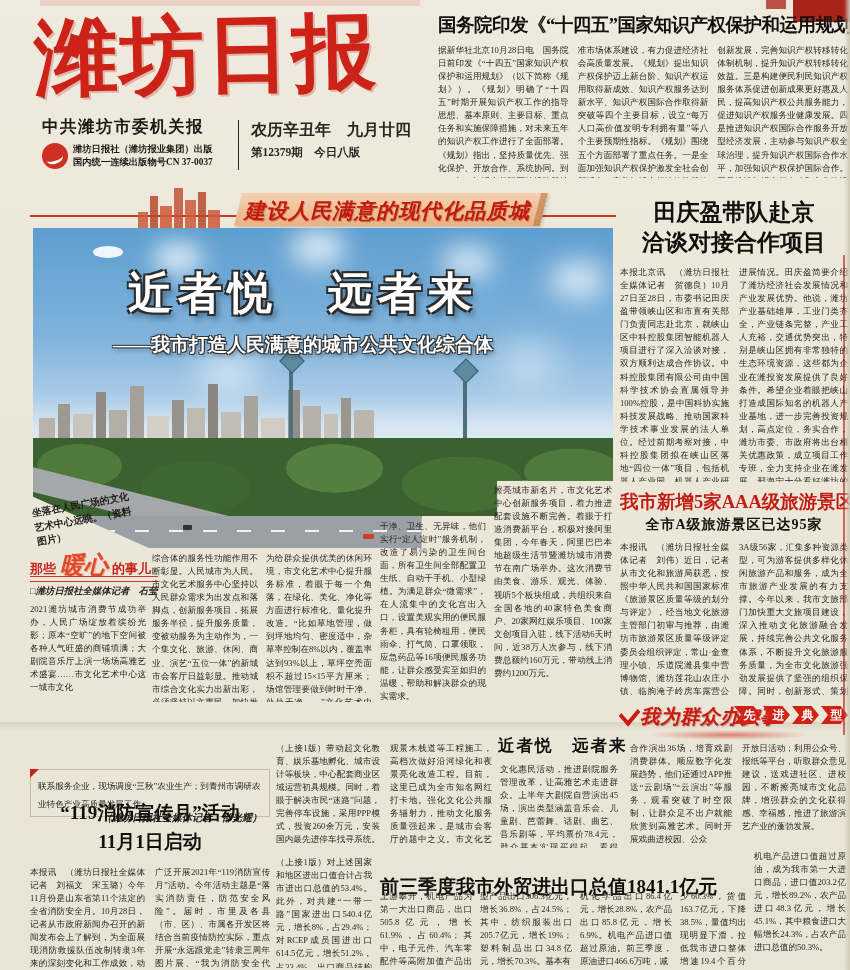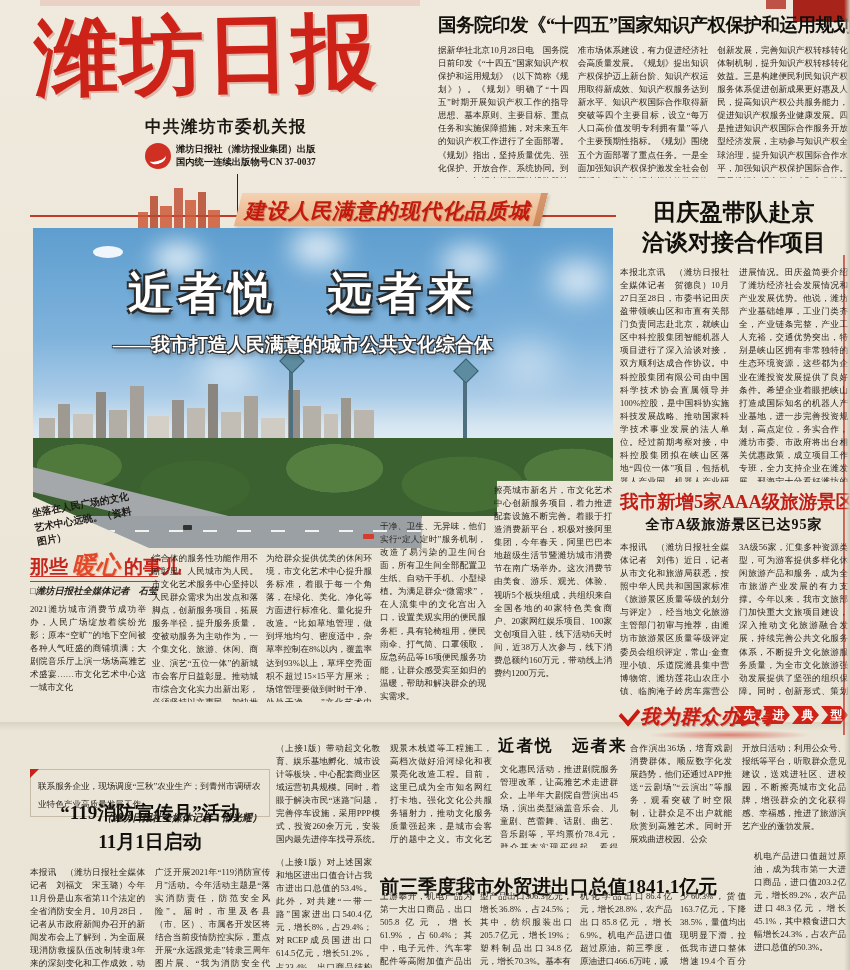--- a/index.html
+++ b/index.html
@@ -8,21 +8,21 @@
         font-family:"Liberation Serif","DejaVu Serif",serif;color:#2a2520;}
   #page::after{content:"";position:absolute;top:0;right:0;bottom:0;width:6px;
         background:linear-gradient(90deg,transparent,#cfc8b8);pointer-events:none;}
   .abs{position:absolute;}
   .tx{position:absolute;font-size:8.6px;line-height:1.52;text-align:justify;color:#2b2621;overflow:hidden;}
   
   .mast-title{left:34px;top:12px;width:400px;font-size:84px;line-height:1.02;font-weight:700;
         color:#cd2217;letter-spacing:2px;transform:rotate(-1.2deg);
         text-shadow:2px 2px 0 rgba(170,30,18,.25);}
   .organ{font-size:16.5px;font-weight:700;letter-spacing:1.5px;color:#1c1814;}
-  .mast-row{left:42px;top:116px;width:392px;display:flex;align-items:center;flex-direction:column;}
+  .mast-row{left:42px;top:116px;width:392px;display:flex;align-items:flex-start;}
   .pub-wrap{display:flex;align-items:center;margin-top:5px;}
   .brand-logo{width:26px;height:26px;border-radius:50%;background:#d03023;position:relative;flex:0 0 auto;margin-right:5px;}
   .brand-logo::after{content:"";position:absolute;left:4px;top:9px;width:17px;height:9px;
         border-bottom:3px solid #fff;border-radius:50%;transform:rotate(-18deg);}
   .pub-lines{font-size:9.3px;font-weight:700;line-height:1.45;color:#1c1814;}
   .mast-div{border-left:1.5px solid #2a2520;height:50px;margin:4px 12px 0 10px;}
   .date-line{font-size:15.5px;font-weight:700;color:#14110e;}
   .lunar-line{font-size:16px;font-weight:700;margin-top:4px;}
   .issue-line{font-size:11.5px;font-weight:700;margin-top:4px;}
   
@@ -67,21 +67,21 @@
   .photo-headline{position:absolute;left:40px;right:80px;top:36px;text-align:center;
         font-size:44px;font-weight:900;letter-spacing:6px;color:#fff;
         text-shadow:-2px -2px 0 #2c2c2c,2px -2px 0 #2c2c2c,-2px 2px 0 #2c2c2c,2px 2px 0 #2c2c2c,4px 5px 6px rgba(0,0,0,.45);}
   .photo-sub{position:absolute;left:40px;right:80px;top:104px;text-align:center;
         font-size:19px;font-weight:700;color:#fff;
         text-shadow:-1px -1px 0 #333,1px -1px 0 #333,-1px 1px 0 #333,1px 1px 0 #333,2px 3px 4px rgba(0,0,0,.4);}
   .caption{left:34px;top:497px;width:106px;font-size:9.8px;font-weight:700;line-height:1.5;
         transform:rotate(-10deg);color:#1f1b17;}
   
   .warm-logo{left:30px;top:549px;width:132px;white-space:nowrap;color:#c8231a;font-weight:900;}
-  .warm-logo .pre,.warm-logo .suf{font-size:19px;}
+  .warm-logo .pre,.warm-logo .suf{font-size:13px;}
   .warm-logo .hi{font-size:24px;font-style:italic;color:#e0492c;text-shadow:1px 1px 0 #f2b08f;}
   .warm-rule{left:30px;top:576px;width:128px;height:4px;border-top:1.5px solid #c8352a;border-bottom:1.5px solid #c8352a;}
   .byline{font-style:italic;font-weight:700;}
   
   .rrail-h1{left:620px;top:198px;width:228px;text-align:center;font-size:23px;font-weight:900;line-height:1.32;color:#12100d;}
   .cols2{display:flex;gap:10px;}
   .cols2 .c{flex:1;font-size:8.6px;line-height:1.52;text-align:justify;overflow:hidden;}
   .aaa-h{left:620px;top:489px;width:228px;text-align:center;font-size:18.5px;font-weight:900;color:#c21d15;white-space:nowrap;}
   .aaa-sub{left:620px;top:516px;width:228px;text-align:center;font-size:14px;font-weight:700;letter-spacing:1px;color:#171310;}
   

